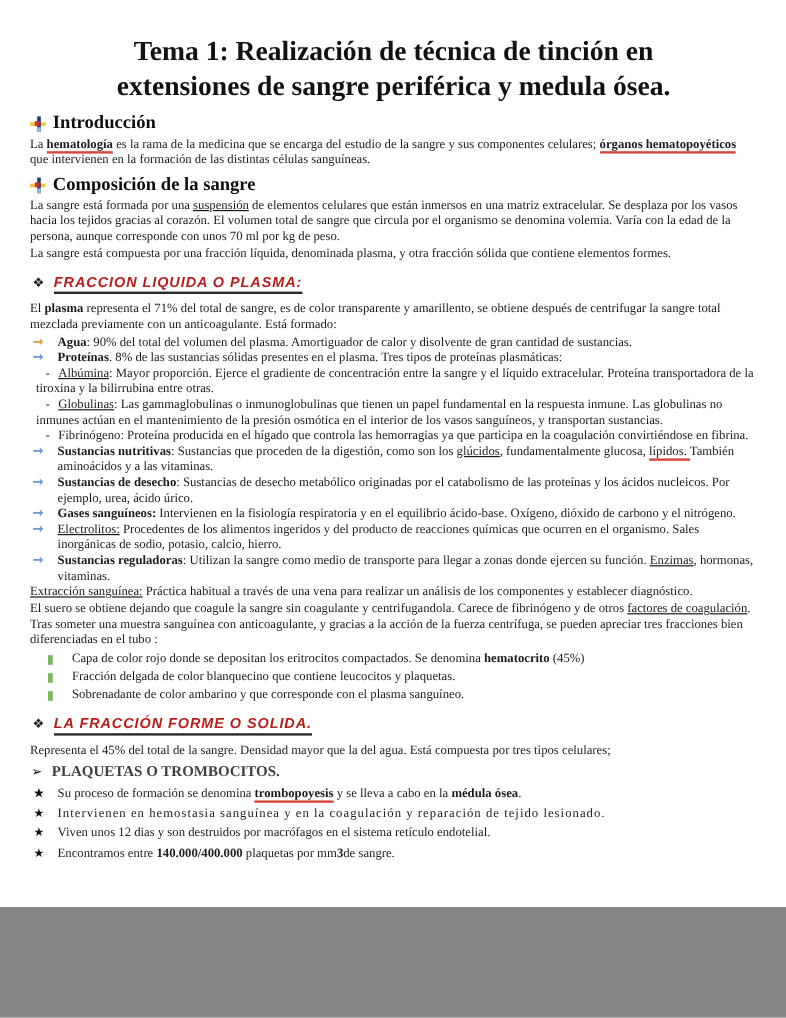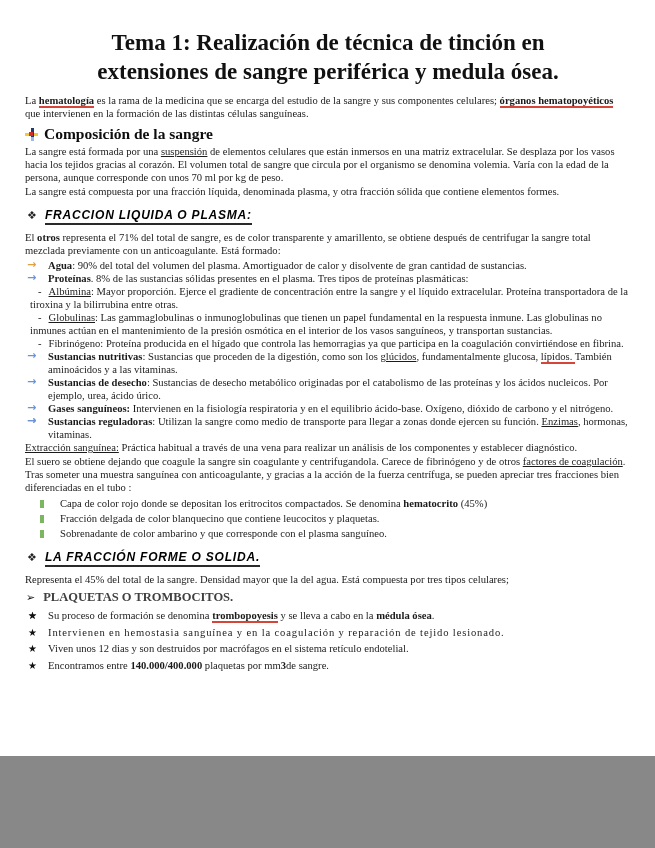--- a/index.html
+++ b/index.html
@@ -19,21 +19,21 @@
   .plus-icon{position:relative;width:13px;height:13px;flex:0 0 13px;}
   .plus-icon .h{position:absolute;left:0;top:5px;width:13px;height:3.5px;background:var(--icon_yellow);}
   .plus-icon .v{position:absolute;left:5.5px;top:0;width:3.5px;height:13px;background:var(--icon_navy);}
   .plus-icon .vb{position:absolute;left:5.5px;top:9px;width:3.5px;height:4px;background:var(--icon_lightblue);}
   .plus-icon .c{position:absolute;left:3.5px;top:4px;width:4.5px;height:4.5px;background:var(--icon_red);}
   
   .sub-head{display:flex;align-items:baseline;gap:8px;margin:10px 0 6px 2px;}
   .sub-head .dia{font-family:"DejaVu Sans", sans-serif;font-size:11px;color:#222;}
   .sub-head .txt{
     font-family:"Liberation Sans", sans-serif;font-weight:bold;font-style:italic;
-    font-size:12px;letter-spacing:0.8px;color:#000000;border-bottom:2px solid #2a2a2a;padding-bottom:1px;
+    font-size:12px;letter-spacing:0.8px;color:#b91c1c;border-bottom:2px solid #2a2a2a;padding-bottom:1px;
   }
   
   p.body, li.body{font-size:10.6px;line-height:13px;margin:0;}
   p.body{margin:0 0 1px 0;}
   .gap-top{margin-top:9px;}
   .gap-top-sm{margin-top:3px;}
   
   ul{list-style:none;margin:2px 0 0 0;padding:0;}
   li{position:relative;}
   li.arrow{padding-left:23px;margin:0;}
@@ -60,39 +60,48 @@
 </head>
 <body>
 
 <div class="page">
 
   <div class="doc-title">
     <div>Tema 1: Realización de técnica de tinción en</div>
     <div>extensiones de sangre periférica y medula ósea.</div>
   </div>
 
+  <div class="sec-head">
+    <span class="plus-icon">
+        <span class="h"></span>
+        <span class="v"></span>
+        <span class="vb"></span>
+        <span class="c"></span>
+      </span>
+    <span class="txt">Introducción</span>
+  </div>
   <p class="body"><span>La </span><span class="b u-red">hematología</span><span> es la rama de la medicina que se encarga del estudio de la sangre y sus componentes celulares; </span><span class="b u-red">órganos hematopoyéticos</span><span> que intervienen  en  la formación de las distintas células sanguíneas.</span></p>
 
   <div class="sec-head">
     <span class="plus-icon">
         <span class="h"></span>
         <span class="v"></span>
         <span class="vb"></span>
         <span class="c"></span>
       </span>
     <span class="txt">Composición de la sangre</span>
   </div>
   <p class="body"><span>La sangre está formada por una </span><span class="u-blk">suspensión</span><span> de elementos celulares que están inmersos en una matriz extracelular. Se desplaza por los vasos hacia los tejidos gracias al corazón. El volumen total de sangre que circula por el organismo se denomina volemia. Varía con la edad de la persona, aunque corresponde con unos 70 ml por kg de peso.</span></p>
   <p class="body"><span>La sangre está compuesta por una fracción líquida, denominada plasma, y otra fracción sólida que contiene elementos formes.</span></p>
 
   <div class="sub-head">
     <span class="dia">❖</span>
     <span class="txt">FRACCION LIQUIDA O PLASMA:</span>
   </div>
-  <p class="body"><span>El </span><span class="b">otros</span><span> representa el 71% del total de sangre, es de color transparente y amarillento, se obtiene después de centrifugar la sangre total mezclada previamente con un anticoagulante.  Está formado:</span></p>
+  <p class="body"><span>El </span><span class="b">plasma</span><span> representa el 71% del total de sangre, es de color transparente y amarillento, se obtiene después de centrifugar la sangre total mezclada previamente con un anticoagulante.  Está formado:</span></p>
 
   <ul>
     <li class="body arrow">
       <span class="mk" style="color: rgb(224, 161, 62);">→</span>
       <span><span class="b">Agua</span><span>: 90% del total del volumen del plasma. Amortiguador de calor y disolvente de gran cantidad de sustancias.</span></span>
     </li>
     <li class="body arrow">
       <span class="mk" style="color: rgb(107, 147, 214);">→</span>
       <span><span class="b">Proteínas</span><span>. 8% de las sustancias sólidas presentes en el plasma. Tres tipos de proteínas plasmáticas:</span></span>
     </li>
@@ -112,20 +121,21 @@
     <li class="body arrow">
       <span class="mk" style="color: rgb(107, 147, 214);">→</span>
       <span><span class="b">Sustancias de desecho</span><span>: Sustancias de desecho metabólico originadas por el catabolismo de las proteínas y los ácidos nucleicos. Por ejemplo, urea, ácido úrico.</span></span>
     </li>
     <li class="body arrow">
       <span class="mk" style="color: rgb(107, 147, 214);">→</span>
       <span><span class="b">Gases sanguíneos:</span><span> Intervienen en la fisiología respiratoria y en el equilibrio ácido-base. Oxígeno, dióxido de carbono y el nitrógeno.</span></span>
     </li>
     <li class="body arrow">
       <span class="mk" style="color: rgb(107, 147, 214);">→</span>
+      <span><span class="u-blk">Electrolitos:</span><span> Procedentes de los alimentos ingeridos y del producto de reacciones químicas que ocurren en el organismo. Sales inorgánicas de sodio, potasio, calcio, hierro.</span></span>
     </li>
     <li class="body arrow">
       <span class="mk" style="color: rgb(107, 147, 214);">→</span>
       <span><span class="b">Sustancias reguladoras</span><span>: Utilizan la sangre como medio de transporte para llegar a zonas donde ejercen su función. </span><span class="u-blk">Enzimas</span><span>, hormonas, vitaminas.</span></span>
     </li>
   </ul>
 
   <p class="body gap-top"><span class="i u-blk">Extracción sanguínea:</span><span> Práctica habitual a través de una vena para realizar un análisis de los componentes y establecer diagnóstico.</span></p>
   <p class="body gap-top-sm"><span>El suero se obtiene dejando que coagule la sangre sin coagulante y centrifugandola. Carece de fibrinógeno y de otros </span><span class="u-blk">factores de coagulación</span><span>. Tras someter una muestra sanguínea con anticoagulante, y gracias a la acción de la fuerza centrífuga, se pueden apreciar tres fracciones bien diferenciadas en el tubo :</span></p>
 

